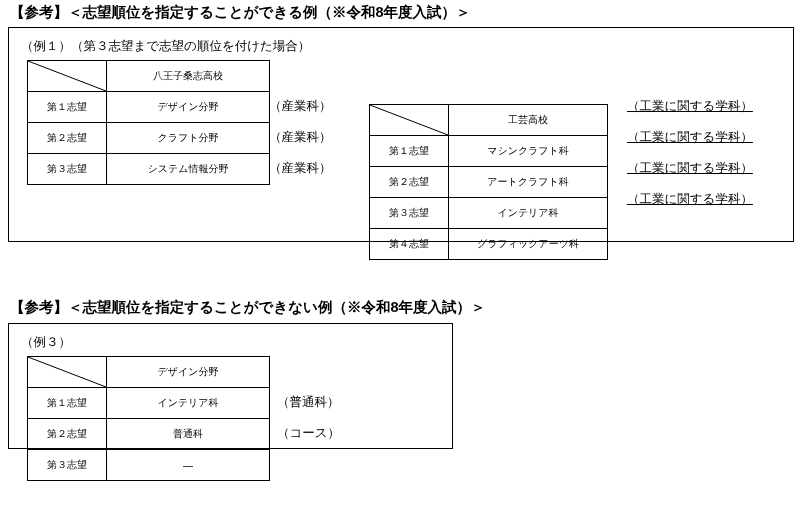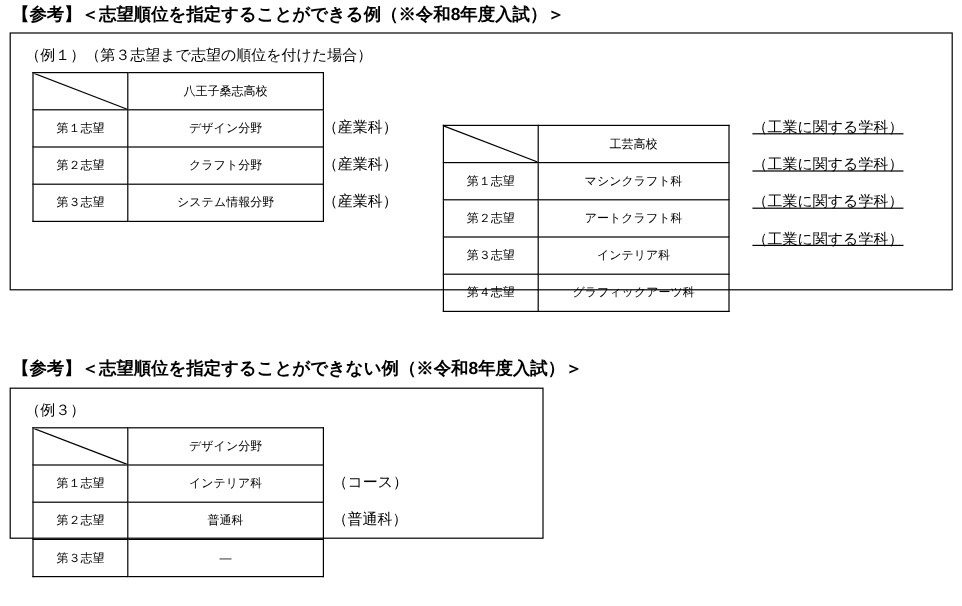--- a/index.html
+++ b/index.html
@@ -224,20 +224,20 @@
       </tr>
       <tr>
         <td class="col-rank">第３志望</td>
         <td class="col-field">―</td>
       </tr>
     </tbody>
       </table>
 
     <div id="notes-3">
       <div class="note-row blank">&nbsp;</div>
+      <div class="note-row">（普通科）</div>
       <div class="note-row">（コース）</div>
-      <div class="note-row">（普通科）</div>
       <div class="note-row"></div>
     </div>
 
   </div>
 
 </div>
 
 </body></html>

